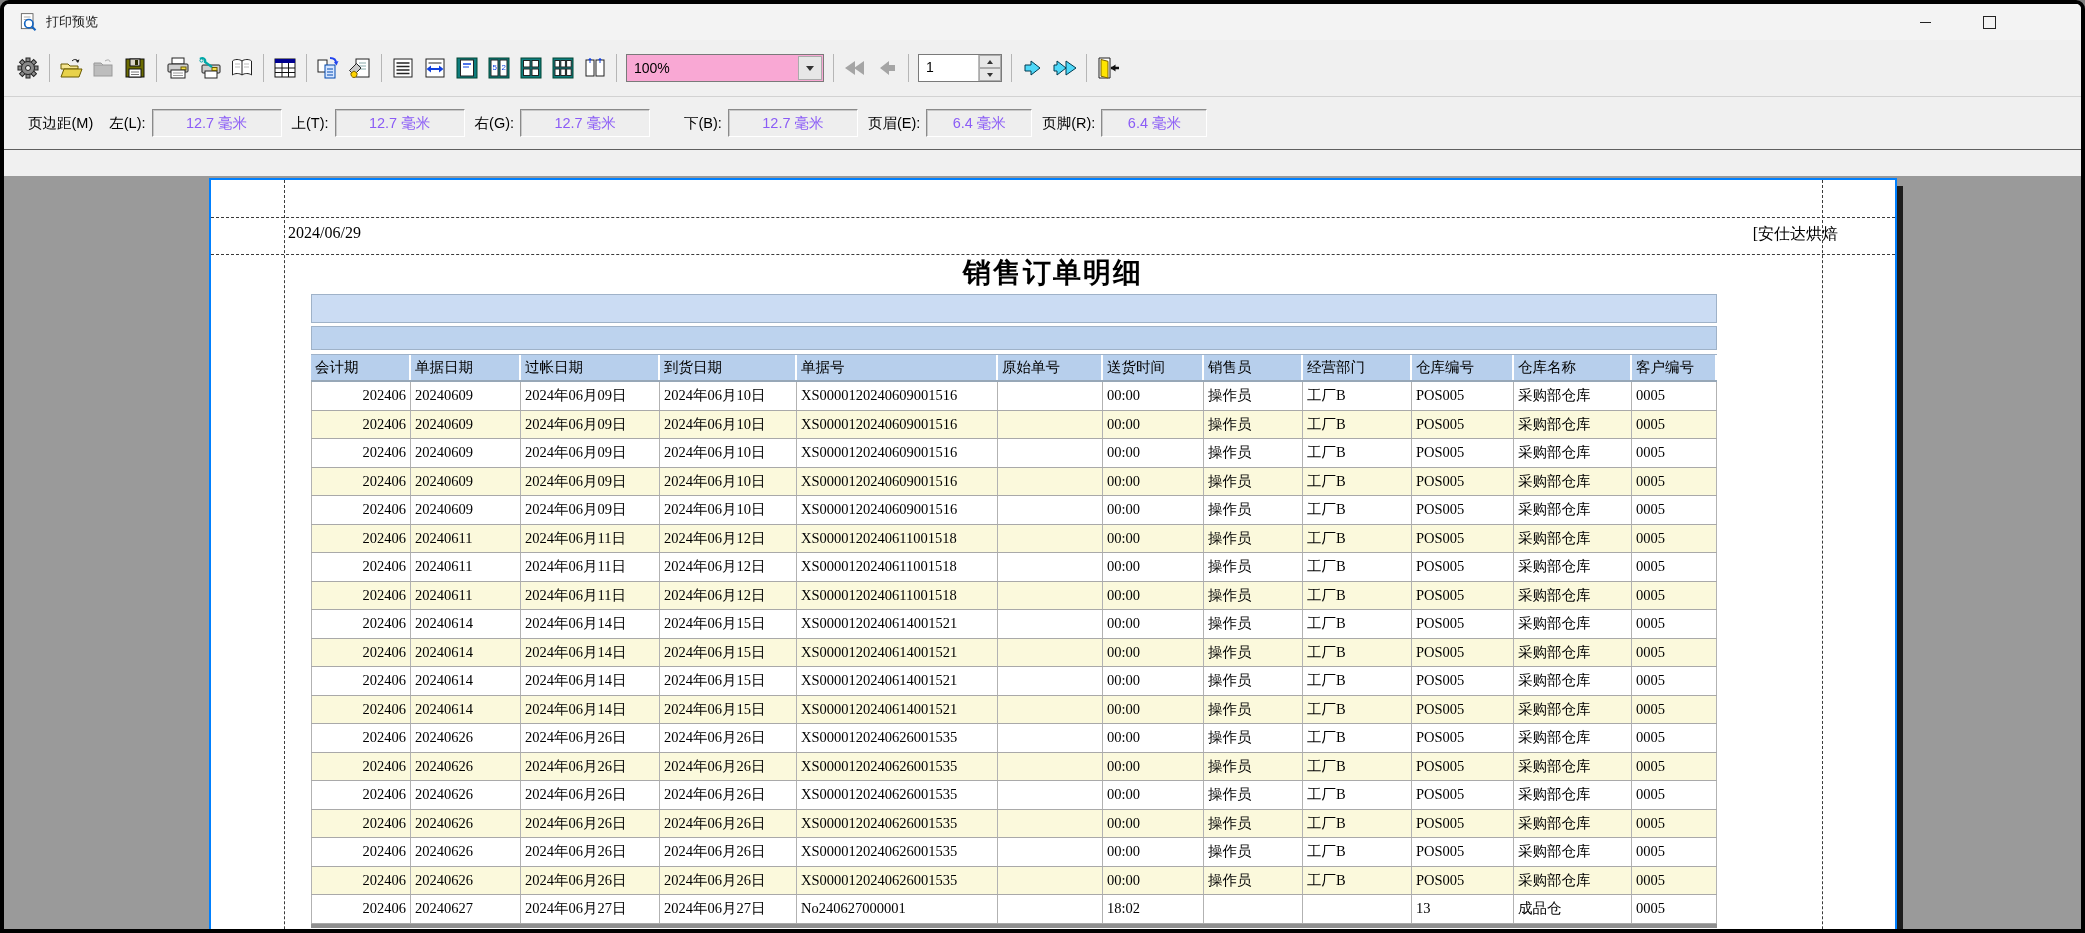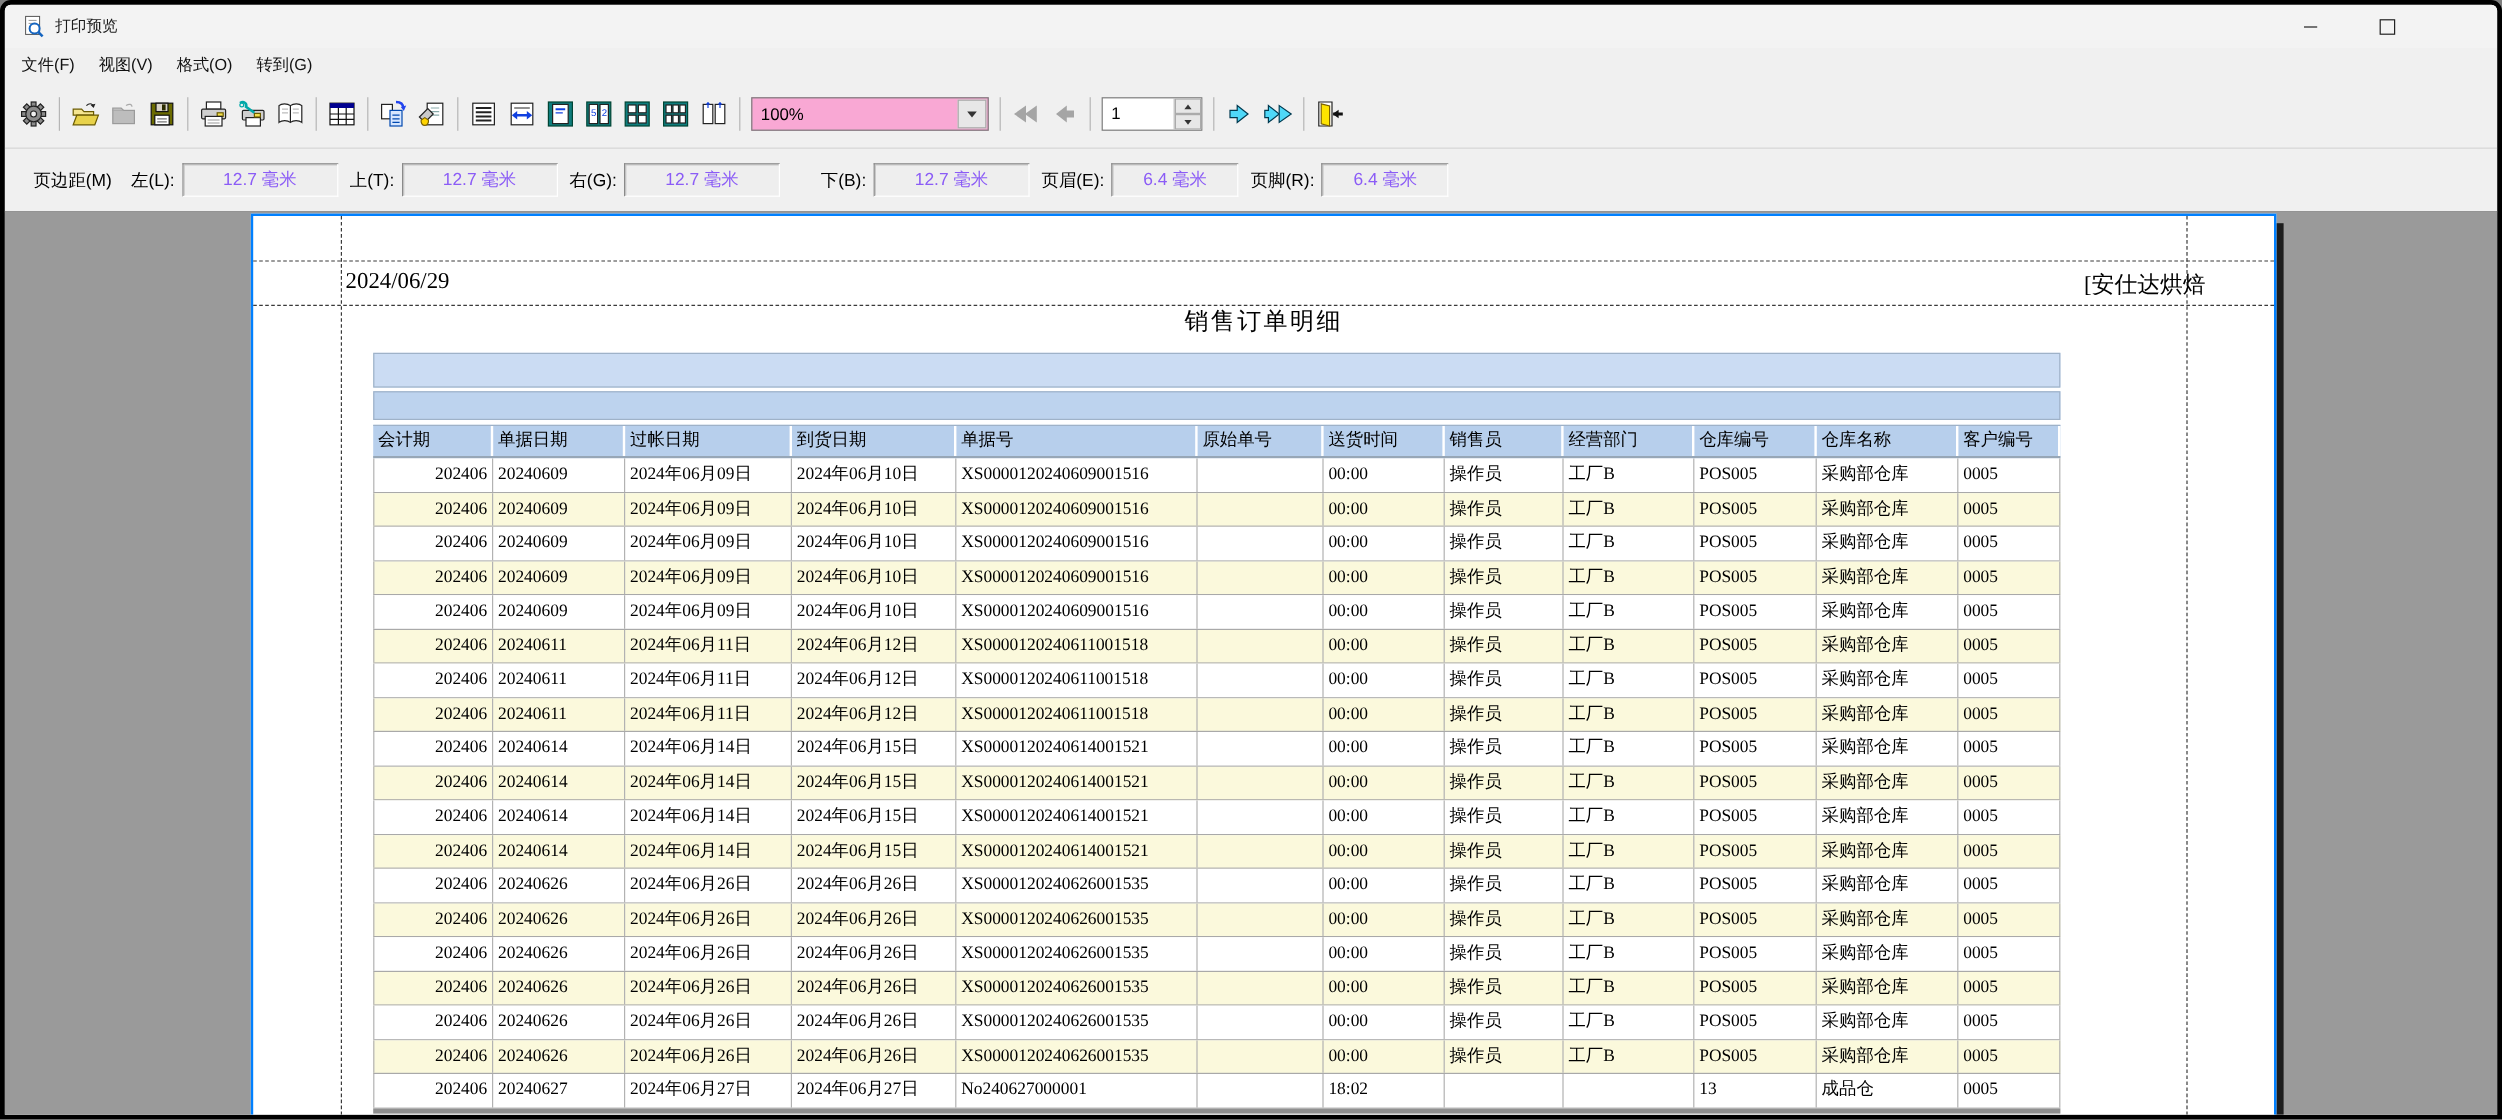--- a/index.html
+++ b/index.html
@@ -54,26 +54,26 @@
   .mbox.wide{width:128px;} .mbox.narrow{width:104px;}
   .mgap{width:24px;flex:none;}
 
   
   .preview{position:absolute;left:0;right:0;top:172px;bottom:0;background:#9a9a9a;overflow:hidden;}
   .page{position:absolute;left:205px;top:2px;width:1684px;height:1150px;background:#fff;
         border:2px solid #0080ff;box-shadow:6px 8px 0 #1d1d1d;
         font-family:"Liberation Serif",serif;color:#000;}
   .guide-v{position:absolute;top:0;bottom:0;width:0;border-left:1px dashed #3a3a3a;z-index:0;}
   .guide-h{position:absolute;left:0;right:0;height:0;border-top:1px dashed #3a3a3a;z-index:0;}
-  .rheader{position:absolute;top:44px;left:0;right:0;height:22px;font-size:19px;z-index:1;}
+  .rheader{position:absolute;top:44px;left:0;right:0;height:22px;font-size:16px;z-index:1;}
   .rh-left{position:absolute;left:77px;}
   .rh-center{position:absolute;left:0;right:0;text-align:center;}
   .rh-right{position:absolute;right:57px;white-space:nowrap;}
-  .rtitle{position:absolute;top:74px;left:0;right:0;text-align:center;font-size:20px;
-          font-weight:normal;letter-spacing:2px;z-index:1;}
+  .rtitle{position:absolute;top:74px;left:0;right:0;text-align:center;font-size:28px;
+          font-weight:bold;letter-spacing:2px;z-index:1;}
   .table-wrap{position:absolute;left:72px;top:114px;z-index:1;padding-left:28px;}
   .band{width:1404px;border:1px solid #9fb2c8;}
   .band1{height:27px;background:#cbdcf3;margin-bottom:3px;}
   .band2{height:22px;background:#bdd3ee;margin-bottom:4px;}
   .thead,.trow{display:grid;grid-template-columns:100px 110px 139px 137px 201px 105px 101px 99px 109px 102px 118px 85px;}
   .thead{background:#b7cfec;border-top:1px solid #9fb2c8;border-bottom:2px solid #97a7b7;}
   .th{font-size:14.5px;line-height:25px;height:25px;padding:0 0 0 4px;border-right:2px solid #fff;
       overflow:hidden;white-space:nowrap;box-sizing:border-box;}
   .trow{height:27.5px;background:#fff;border-bottom:1px solid #a9a9a9;}
   .trow.alt{background:#fbf9dc;}
@@ -102,26 +102,20 @@
     <div class="win-controls">
       <div class="win-btn">
           <span class="glyph-min"></span>
         </div>
       <div class="win-btn">
           <span class="glyph-max"></span>
         </div>
     </div>
   </div>
 
-  <div class="menubar">
-    <span class="menu-item">文件(F)</span>
-    <span class="menu-item">视图(V)</span>
-    <span class="menu-item">格式(O)</span>
-    <span class="menu-item">转到(G)</span>
-  </div>
 
   <div class="toolbar">
     <div class="tbtn">
       <svg width="24" height="24" viewBox="0 0 24 24">
         <g fill="#8a8a8a" stroke="#222">
           <rect x="10" y="2" width="4" height="20"></rect>
             <rect x="2" y="10" width="20" height="4"></rect>
           <rect x="10" y="2" width="4" height="20" transform="rotate(45 12 12)"></rect>
           <rect x="2" y="10" width="20" height="4" transform="rotate(45 12 12)"></rect>
           <circle cx="12" cy="12" r="6.5"></circle>

